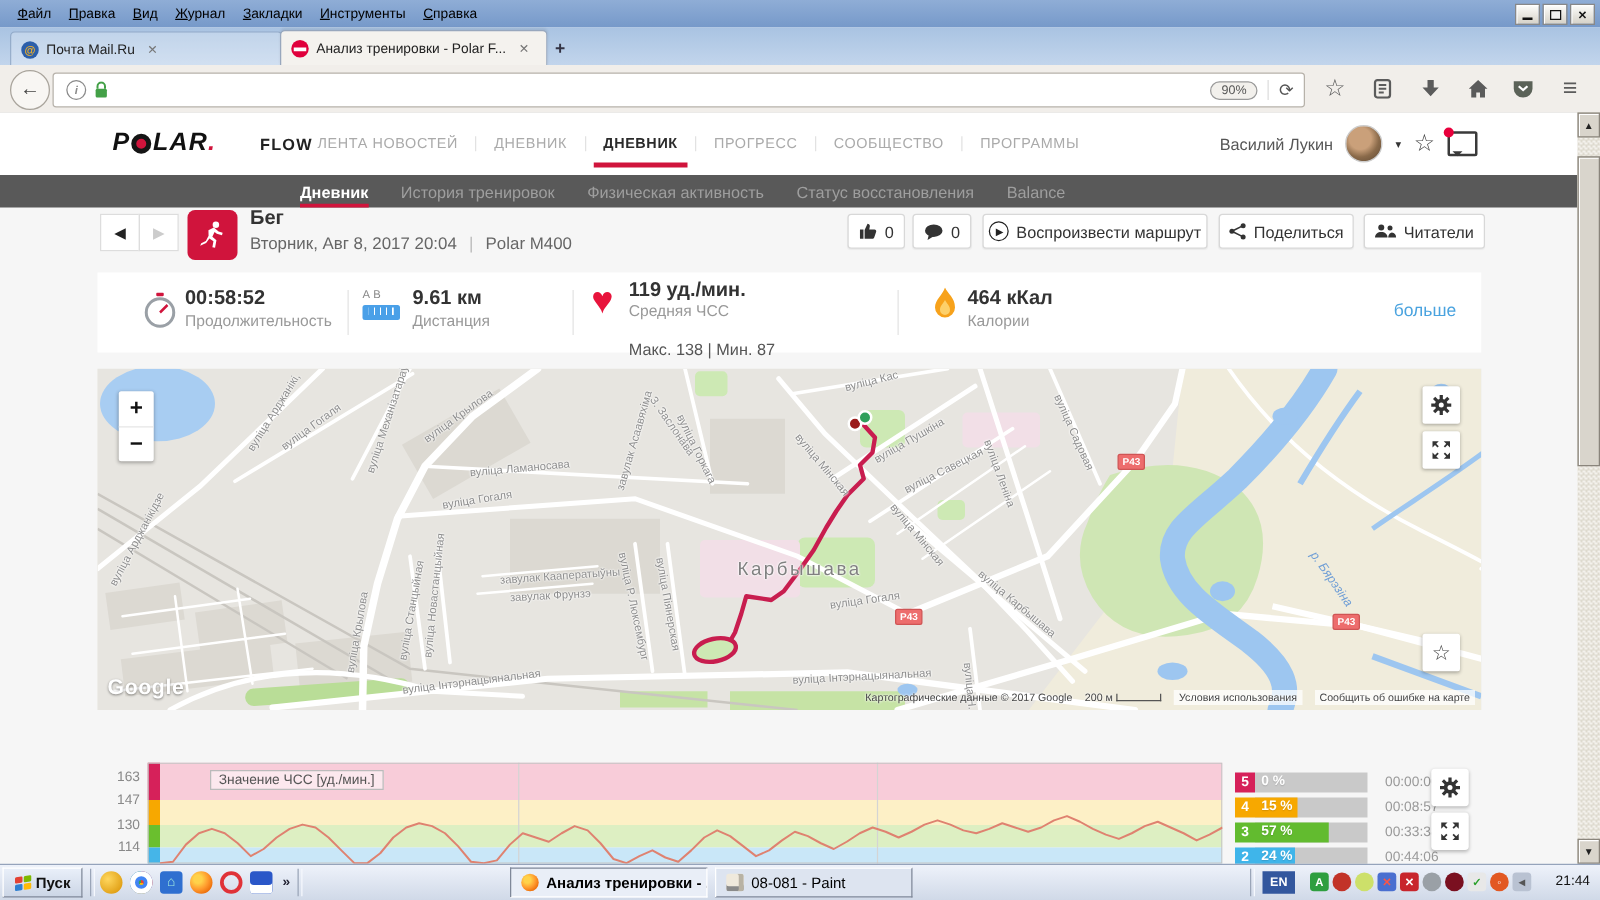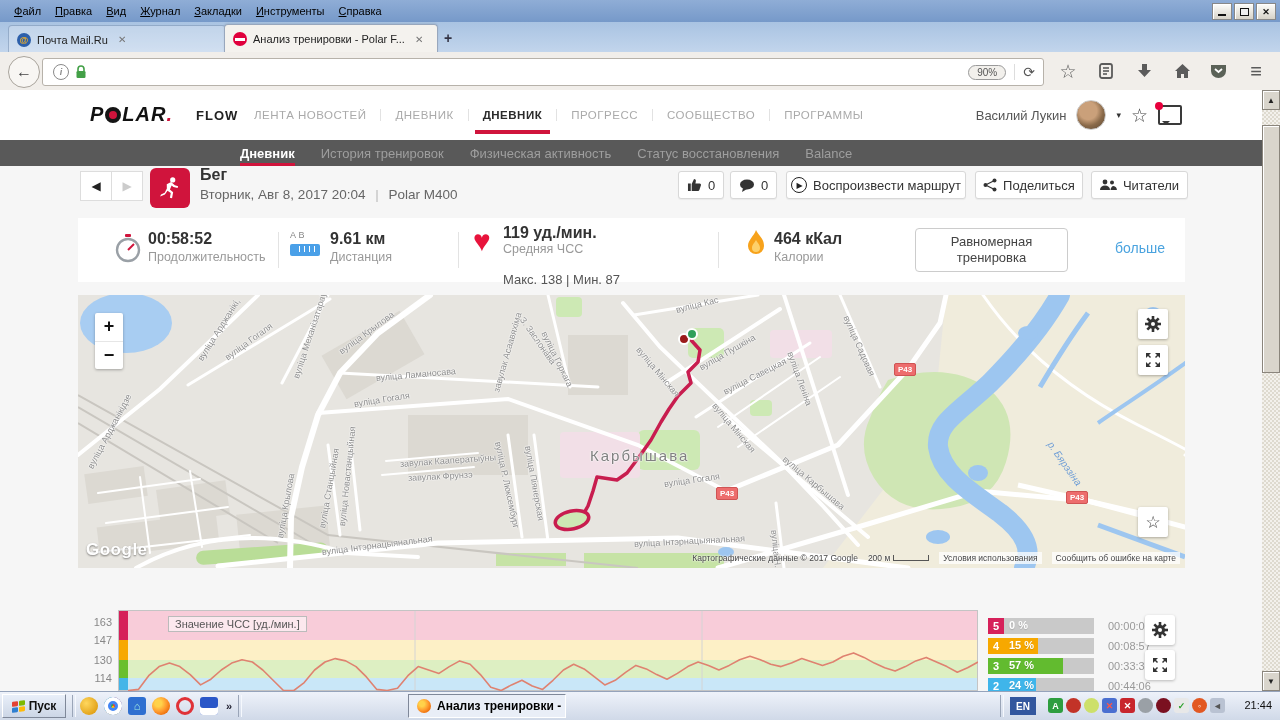--- a/index.html
+++ b/index.html
@@ -43,21 +43,21 @@
   .reload{margin:0 8px;padding-left:8px;border-left:1px solid #ddd;color:#555;font-size:14px;cursor:pointer;}
   .tool-ico{position:absolute;top:8px;width:24px;height:22px;display:flex;align-items:center;justify-content:center;
     color:#5b5b5b;cursor:pointer;}
   
   .viewport{position:absolute;left:0;top:90px;width:1262px;height:601px;background:#f6f6f6;overflow:hidden;}
   .pheader{position:absolute;left:0;top:0;width:1262px;height:50px;background:#fff;}
   .plogo{position:absolute;left:90px;top:13px;font-weight:900;font-style:italic;font-size:20px;color:#111;
     letter-spacing:1px;display:flex;align-items:center;}
   .logo-o{display:inline-block;width:8px;height:8px;border:4px solid #151515;background:#d0143c;border-radius:50%;margin:0 1px;}
   .logo-dot{color:#d0143c;}
-  .flowtxt{position:absolute;left:196px;top:18px;font-size:13px;letter-spacing:1px;color:#222;font-weight:bold;}
+  .flowtxt{position:absolute;left:208px;top:18px;font-size:13px;letter-spacing:1px;color:#222;font-weight:bold;}
   .pnav{position:absolute;left:240px;top:0;height:50px;display:flex;align-items:center;}
   .pnav-item{position:relative;font-size:11.5px;letter-spacing:.5px;color:#aaa;padding:0 14px;cursor:pointer;white-space:nowrap;}
   .pnav-item + .pnav-item{border-left:1px solid #e2e2e2;}
   .pnav-item.active{color:#2b2b2b;font-weight:bold;}
   .pnav-item.active::after{content:"";position:absolute;left:6px;right:6px;bottom:-13px;height:4px;background:#d0143c;}
   .usercluster{position:absolute;right:80px;top:0;height:50px;display:flex;align-items:center;gap:10px;}
   .username{font-size:13px;color:#555;}
   .avatar{width:28px;height:28px;border-radius:50%;background:radial-gradient(circle at 40% 35%,#caa07a 0 35%,#8a6a4a 60%,#5a4632);border:1px solid #ccc;cursor:pointer;}
   .caret{font-size:9px;color:#333;}
   .hstar{font-size:19px;color:#444;cursor:pointer;}
@@ -341,21 +341,20 @@
     <div class="abs" style="left:425px;top:54px;font-size:13px;color:#555;">Макс. 138  |  Мин. 87</div>
 
     <div class="statsep" style="left:640px;"></div>
     <svg class="abs" style="left:668px;top:12px;" width="20" height="28" viewBox="0 0 20 28">
       <path d="M10 0c2 5 8 8 8 16a8 8 0 0 1-16 0C2 10 8 6 10 0z" fill="#f7a21b"></path>
       <path d="M10 10c1.5 3 4 4.5 4 8a4 4 0 0 1-8 0c0-3.5 2.5-5 4-8z" fill="#fdd06a"></path>
     </svg>
     <div class="abs statval" style="left:696px;top:12px;">464 кКал</div>
     <div class="abs statlabel" style="left:696px;top:32px;">Калории</div>
 
-    <div class="benefitbtn">Равномерная тренировка</div>
     <div class="morelink">больше</div>
   </div>
 
   <div class="map">
     <svg width="1107" height="273" viewBox="0 0 1107 273">
       <rect x="0" y="0" width="1107" height="273" fill="#e7e5e0"></rect>
       <polygon points="745,273 855,130 868,0 1107,0 1107,273" fill="#f0ecdc"></polygon>
 
       <g fill="#dcd9d2">
         <rect x="8" y="175" width="60" height="30" transform="rotate(-8 38 190)"></rect>
@@ -619,20 +618,24 @@
   <div class="ql" style="left:152px;background:radial-gradient(circle at 35% 35%,#ffd24a 0 20%,#ff9a2e 50%,#e66000 85%);border-radius:50%;"></div>
   <div class="ql" style="left:176px;border:3px solid #e03238;border-radius:50%;box-sizing:border-box;"></div>
   <div class="ql" style="left:200px;background:#2a57c8;box-shadow:inset 0 -7px 0 #fff;"></div>
   <div class="abs" style="left:226px;top:8px;font-size:11px;font-weight:bold;color:#223;cursor:pointer;">»</div>
   <div class="tb-sep" style="left:238px;"></div>
 
   <div class="taskbtn pressed" style="left:408px;width:158px;">
     <span class="tbico" style="background:radial-gradient(circle at 35% 35%,#ffd24a 0 20%,#ff9a2e 50%,#e66000 85%);border-radius:50%;"></span>
     <span>Анализ тренировки - ...</span>
   </div>
+  <div class="taskbtn normal" style="left:572px;width:158px;">
+    <span class="tbico" style="background:#efe9dc;box-shadow:inset -4px 0 0 #b8b2a4,inset 0 -4px 0 #8a8a8a;"></span>
+    <span>08-081 - Paint</span>
+  </div>
 
   <div class="tb-sep" style="left:1000px;"></div>
   <div class="enbox">EN</div>
   <div class="tray" id="tray">
       <span class="tray-ico" style="background: rgb(46, 158, 63); color: rgb(255, 255, 255);">A</span>
       <span class="tray-ico" style="background: rgb(194, 51, 40); color: rgb(255, 255, 255); border-radius: 50%;"></span>
       <span class="tray-ico" style="background: rgb(205, 224, 106); color: rgb(255, 255, 255); border-radius: 50%;"></span>
       <span class="tray-ico" style="background: rgb(74, 111, 208); color: rgb(255, 85, 68);">✕</span>
       <span class="tray-ico" style="background: rgb(200, 37, 44); color: rgb(255, 255, 255);">✕</span>
       <span class="tray-ico" style="background: rgb(154, 160, 166); color: rgb(255, 255, 255); border-radius: 50%;"></span>

